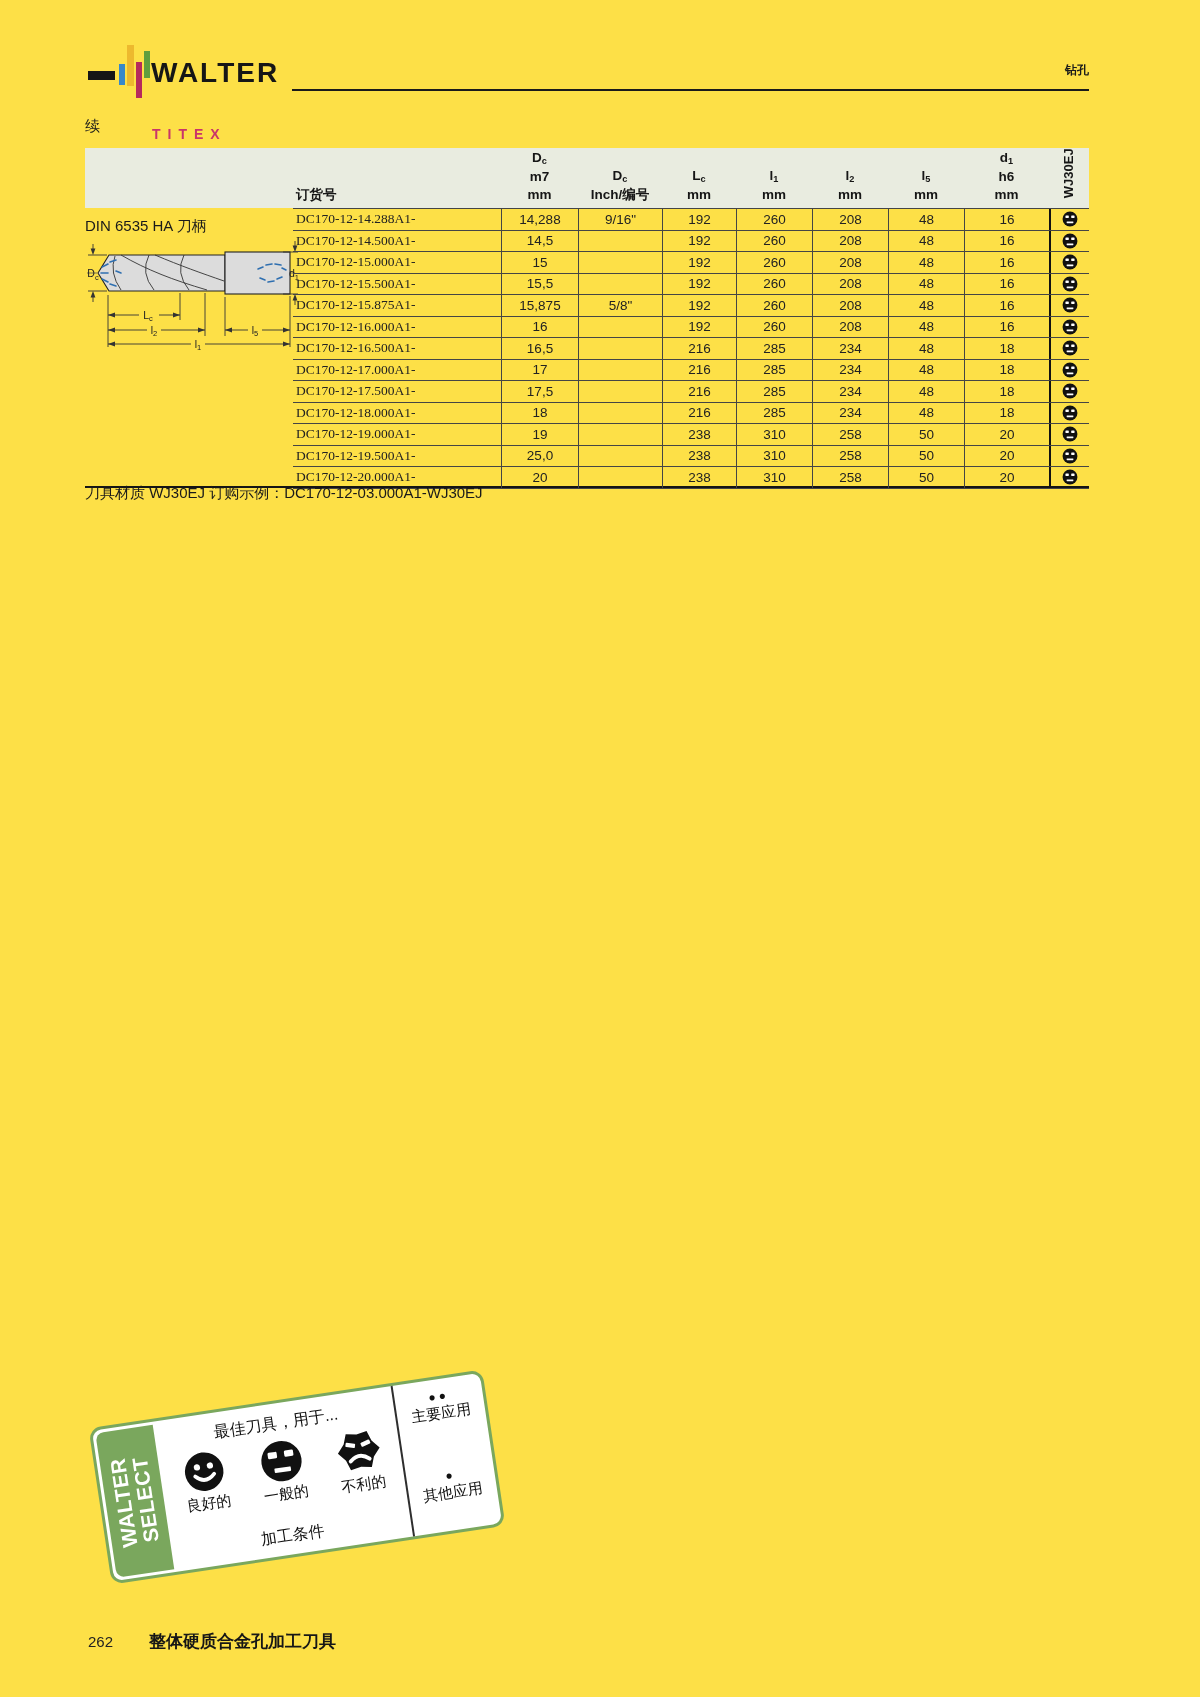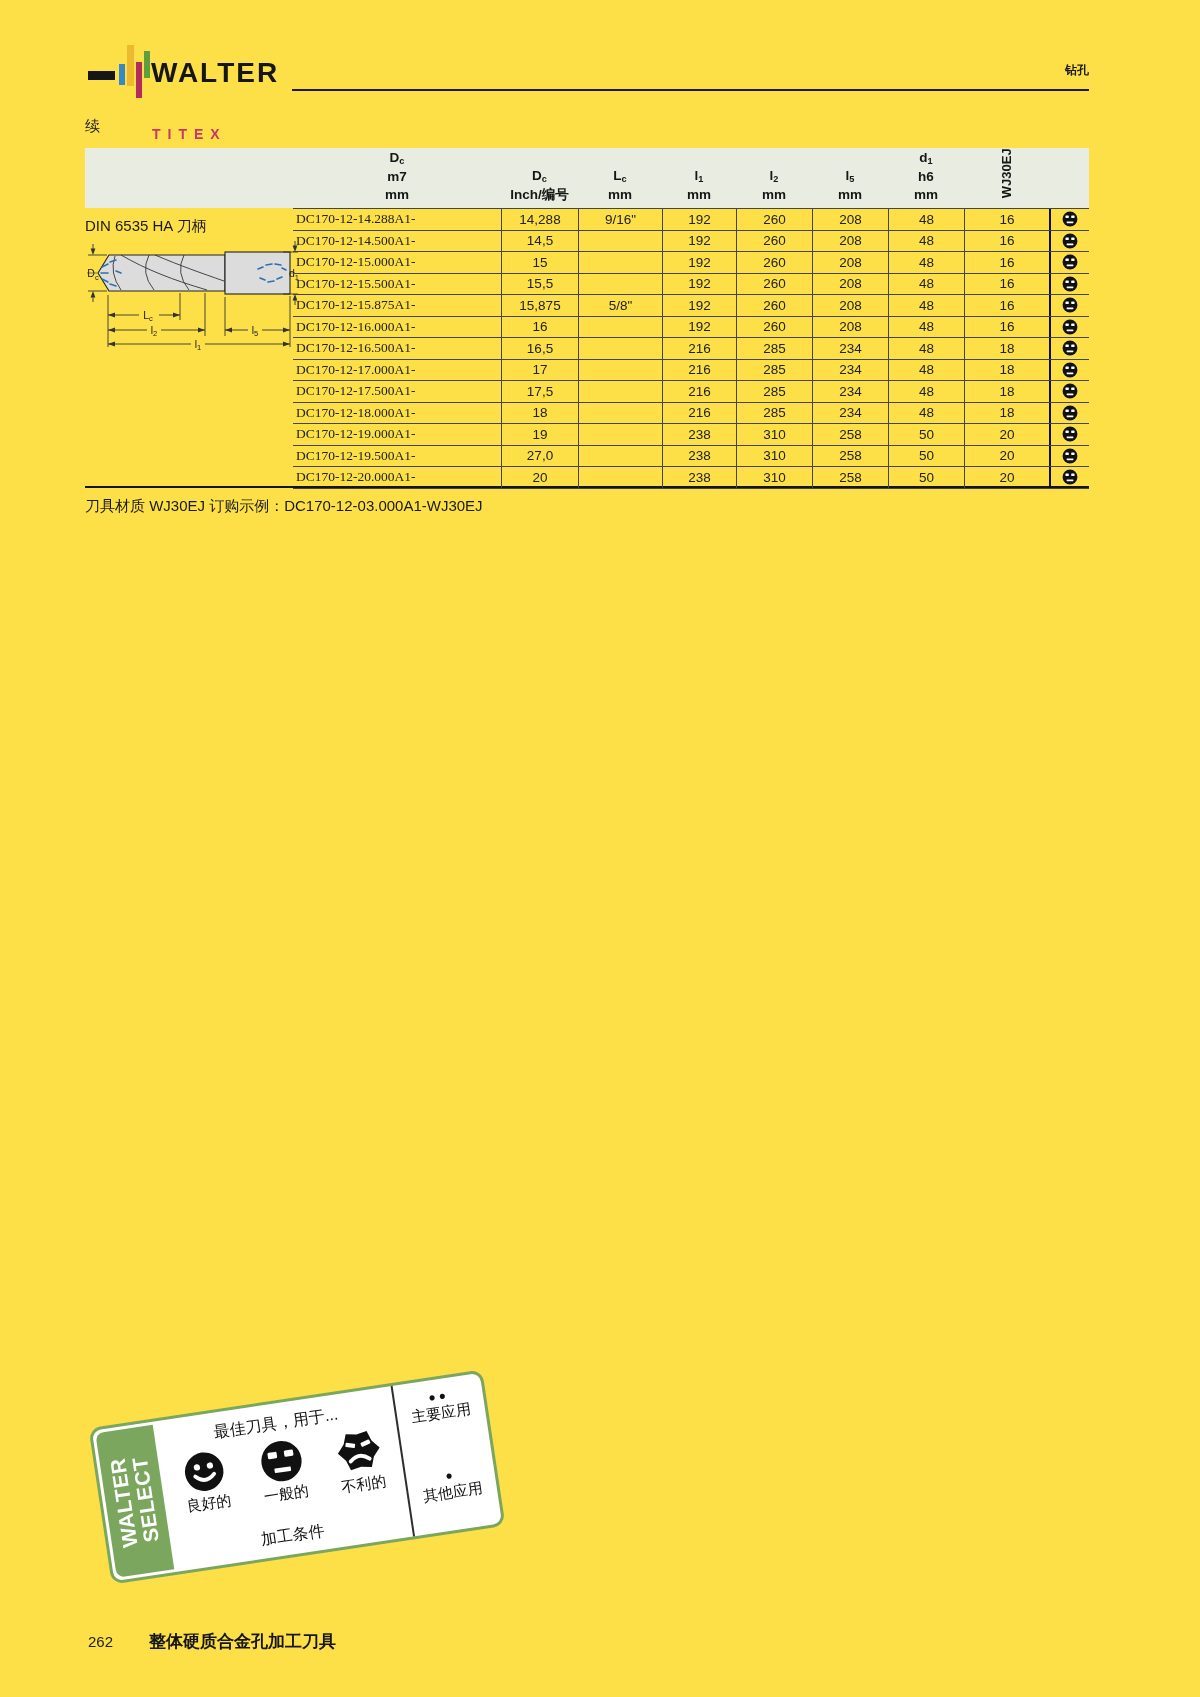--- a/index.html
+++ b/index.html
@@ -45,21 +45,21 @@
   .drill-svg { display:block; }
   .drill-svg .body { fill:#dcdcdc; stroke:#222; stroke-width:1.1; }
   .drill-svg .fl   { fill:none; stroke:#333; stroke-width:0.9; }
   .drill-svg .cl   { stroke:#555; stroke-width:0.8; stroke-dasharray:10 3 2 3; }
   .drill-svg .dim  { stroke:#333; stroke-width:0.9; }
   .drill-svg .arr  { fill:#333; stroke:none; }
   .drill-svg text  { font-family:"Liberation Sans",sans-serif; font-size:10.5px; fill:#222; }
   .drill-svg .sub  { font-size:7.5px; }
   .drill-svg .cool { stroke:#2f6fb0; stroke-width:1.6; fill:none; stroke-linecap:round; }
 
-  .order-note { position:absolute; left:85px; top:497px; font-size:15px; color:#1a1a1a; }
+  .order-note { position:absolute; left:85px; top:484px; font-size:15px; color:#1a1a1a; }
 
   
   .select-badge { position:absolute; left:98px; top:1398px; width:398px; height:158px; background:#fff;
                   border:3px solid #7aa75d; border-radius:12px; transform:rotate(-8.5deg); }
   .badge-tab { position:absolute; left:3px; top:3px; bottom:3px; width:58px; background:#7aa75d; border-radius:8px 0 0 8px; }
   .vbrand { position:absolute; left:50%; top:50%; transform:translate(-50%,-50%) rotate(-90deg);
             color:#fff; font-weight:bold; font-size:21px; line-height:1.04; letter-spacing:0.5px; text-align:center; white-space:nowrap; }
   .vbrand span { display:block; }
   .badge-mid { position:absolute; left:64px; top:0; width:238px; height:100%; }
   .badge-title { position:absolute; top:10px; left:0; width:100%; text-align:center; font-size:16px; color:#111; }
@@ -93,20 +93,23 @@
     <span class="logo-walter">WALTER</span>
     <span class="logo-titex">TITEX</span>
   </div>
   <span class="corner-label">钻孔</span>
   <div class="head-rule"></div>
   <div class="continued">续</div>
 
   <section class="dtable">
     <div class="thead">
       <div class="thead-grid">
+        <div class="hc hc-order">
+          <span>订货号</span>
+        </div>
         <div class="hc">
           <span><span>D</span><sub>c</sub></span>
           <span>m7</span>
           <span>mm</span>
         </div>
         <div class="hc">
           <span><span>D</span><sub>c</sub></span>
           <span>Inch/编号</span>
         </div>
         <div class="hc">
@@ -404,21 +407,21 @@
             <svg width="16" height="16" viewBox="0 0 20 20">
               <circle cx="10" cy="10" r="9.3" fill="#111"></circle>
               <rect x="4.3" y="5.6" width="4.2" height="3" rx="0.6" fill="#fff"></rect>
               <rect x="11.5" y="5.6" width="4.2" height="3" rx="0.6" fill="#fff"></rect>
               <rect x="5.8" y="13" width="8.4" height="2.3" rx="0.5" fill="#fff"></rect>
             </svg>
           </div>
         </div>
         <div class="trow">
           <div class="tcell cell-order">DC170-12-19.500A1-</div>
-          <div class="tcell vline">27,0</div>
+          <div class="tcell vline">25,0</div>
           <div class="tcell vline"></div>
           <div class="tcell vline">238</div>
           <div class="tcell vline">310</div>
           <div class="tcell vline">258</div>
           <div class="tcell vline">50</div>
           <div class="tcell vline">20</div>
           <div class="tcell cell-icon">
             <svg width="16" height="16" viewBox="0 0 20 20">
               <circle cx="10" cy="10" r="9.3" fill="#111"></circle>
               <rect x="4.3" y="5.6" width="4.2" height="3" rx="0.6" fill="#fff"></rect>

